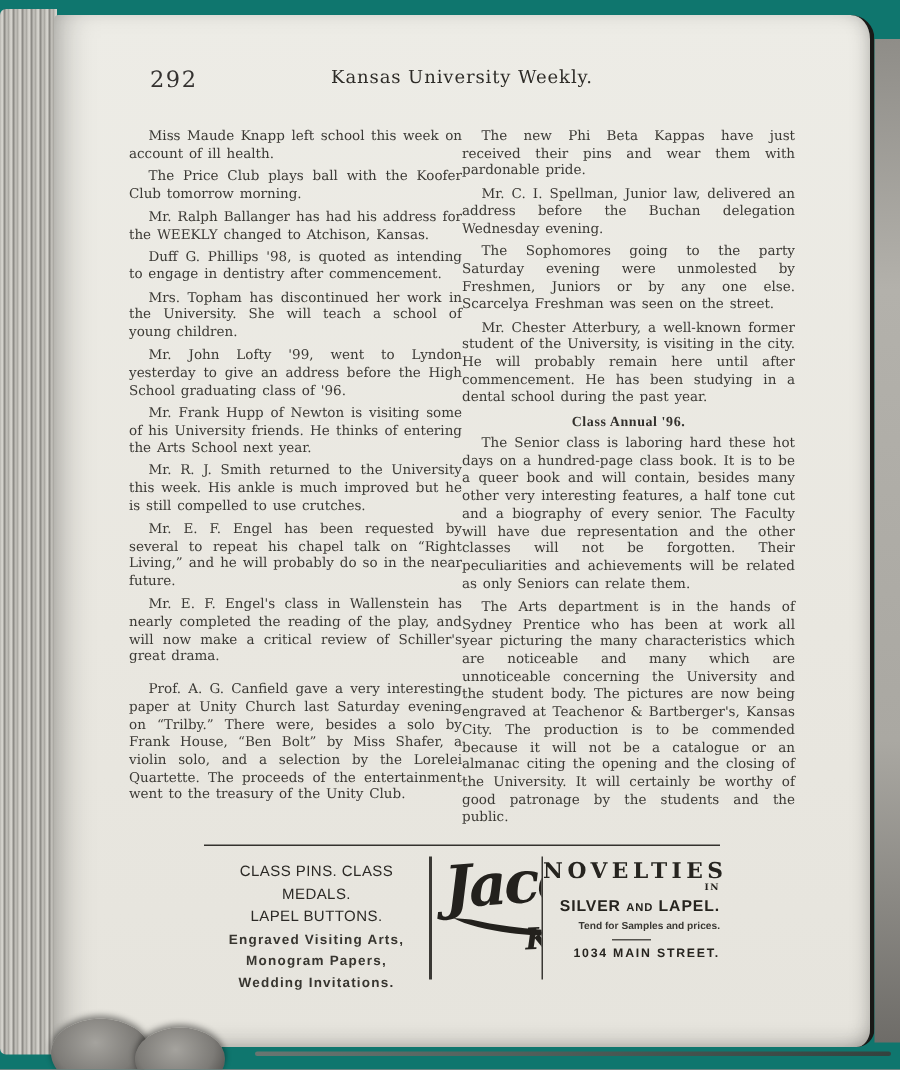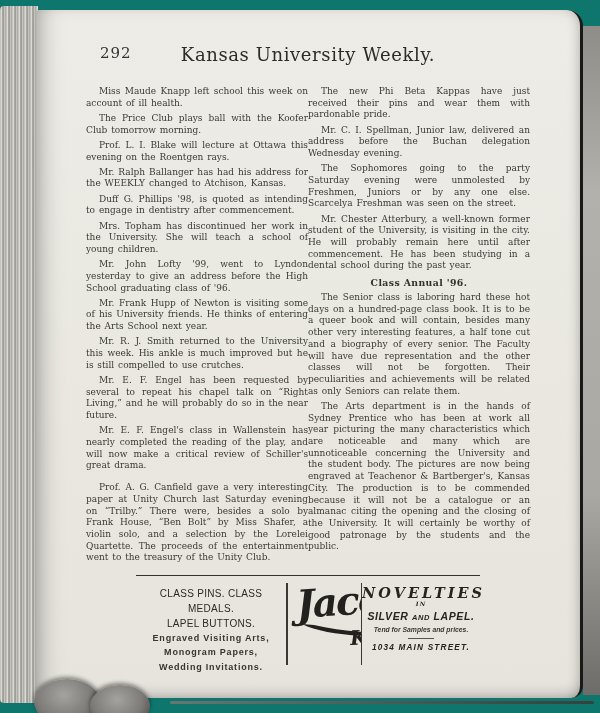--- a/index.html
+++ b/index.html
@@ -29,33 +29,33 @@
                inset 0 -10px 18px -12px rgba(0,0,0,.3);
     color:#3b3934;
   }
   .content{margin:0 50px;}
   .header{position:relative;padding-top:34px;height:30px;}
   .pagenum{
     position:absolute;left:14px;top:34px;font-size:15px;color:#343230;
     letter-spacing:1px;
   }
   .title{
-    text-align:center;font-size:18px;letter-spacing:.6px;color:#2d2b27;
+    text-align:center;font-size:12px;letter-spacing:.6px;color:#2d2b27;
   }
   .cols{display:flex;margin-top:12px;}
   .col{flex:1;min-width:0;}
   .col p{
     margin:0 0 3.5px 0;font-size:9px;line-height:11.7px;
     text-align:justify;text-indent:13px;
     word-spacing:1px;color:#3b3934;
   }
   .col p.gap-before{margin-top:10px;}
   .subhead{
     text-align:center;font-weight:bold;font-size:9.3px;color:#33312d;
-    margin:5px 0 4px 0;letter-spacing:.4px;
+    margin:5px 0 4px 0;letter-spacing:.4px;font-family:Liberation Serif, serif;
   }
   
   .ad{
     margin:7px 50px 0 50px;border-top:1.5px solid #34322e;
     display:flex;align-items:stretch;height:90px;padding-top:5px;
   }
   .vrule{width:1.5px;background:#3a3834;margin:2px 0 6px 0;}
   .ad-left{
     width:150px;text-align:center;padding-top:5px;
     font-family:"Liberation Sans", sans-serif;color:#2c2a26;
@@ -71,21 +71,21 @@
     font-family:"DejaVu Serif", serif;font-style:italic;font-weight:bold;
     font-size:39px;letter-spacing:-2px;transform:rotate(-4deg);
   }
   .swash{position:absolute;left:12px;top:40px;}
   .brand-city{
     position:absolute;left:62px;top:42px;
     font-family:"DejaVu Serif", serif;font-style:italic;font-weight:bold;
     font-size:20px;letter-spacing:-1px;transform:rotate(-3deg);
   }
   .ad-right{
-    width:118px;text-align:center;padding-top:3px;color:#26241f;font-style:italic;
+    width:118px;text-align:right;padding-top:3px;color:#26241f;
   }
   .nov{
     font-family:"DejaVu Serif", serif;font-weight:bold;font-size:14.5px;
     letter-spacing:3px;white-space:nowrap;
   }
   .nov-in{
     font-family:"DejaVu Serif", serif;font-weight:bold;font-size:6px;
     letter-spacing:1px;margin-top:-1px;
   }
   .sg{
@@ -130,21 +130,20 @@
 
       <div class="header">
         <span class="pagenum">292</span>
         <div class="title">Kansas University Weekly.</div>
       </div>
 
       <div class="cols">
         <div class="col">
           <p>Miss Maude Knapp left school this week on account of ill health.</p>
           <p>The Price Club plays ball with the Koofer Club tomorrow morning.</p>
-          <p>Prof. L. I. Blake will lecture at Ottawa this evening on the Roentgen rays.</p>
           <p>Mr. Ralph Ballanger has had his address for the WEEKLY changed to Atchison, Kansas.</p>
           <p>Duff G. Phillips '98, is quoted as intending to engage in dentistry after commencement.</p>
           <p>Mrs. Topham has discontinued her work in the University.  She will teach a school of young children.</p>
           <p>Mr. John Lofty '99, went to Lyndon yesterday to give an address before the High School graduating class of '96.</p>
           <p>Mr. Frank Hupp of Newton is visiting some of his University friends.  He thinks of entering the Arts School next year.</p>
           <p>Mr. R. J. Smith returned to the University this week.  His ankle is much improved but he is still compelled to use crutches.</p>
           <p>Mr. E. F. Engel has been requested by several to repeat his chapel talk on “Right Living,” and he will probably do so in the near future.</p>
           <p>Mr. E. F. Engel's class in Wallenstein has nearly completed the reading of the play, and will now make a critical review of Schiller's great drama.</p>
           <p class="gap-before">Prof. A. G. Canfield gave a very interesting paper at Unity Church last Saturday evening on “Trilby.”  There were, besides a solo by Frank House, “Ben Bolt” by Miss Shafer, a violin solo, and a selection by the Lorelei Quartette.  The proceeds of the entertainment went to the treasury of the Unity Club.</p>
         </div>

